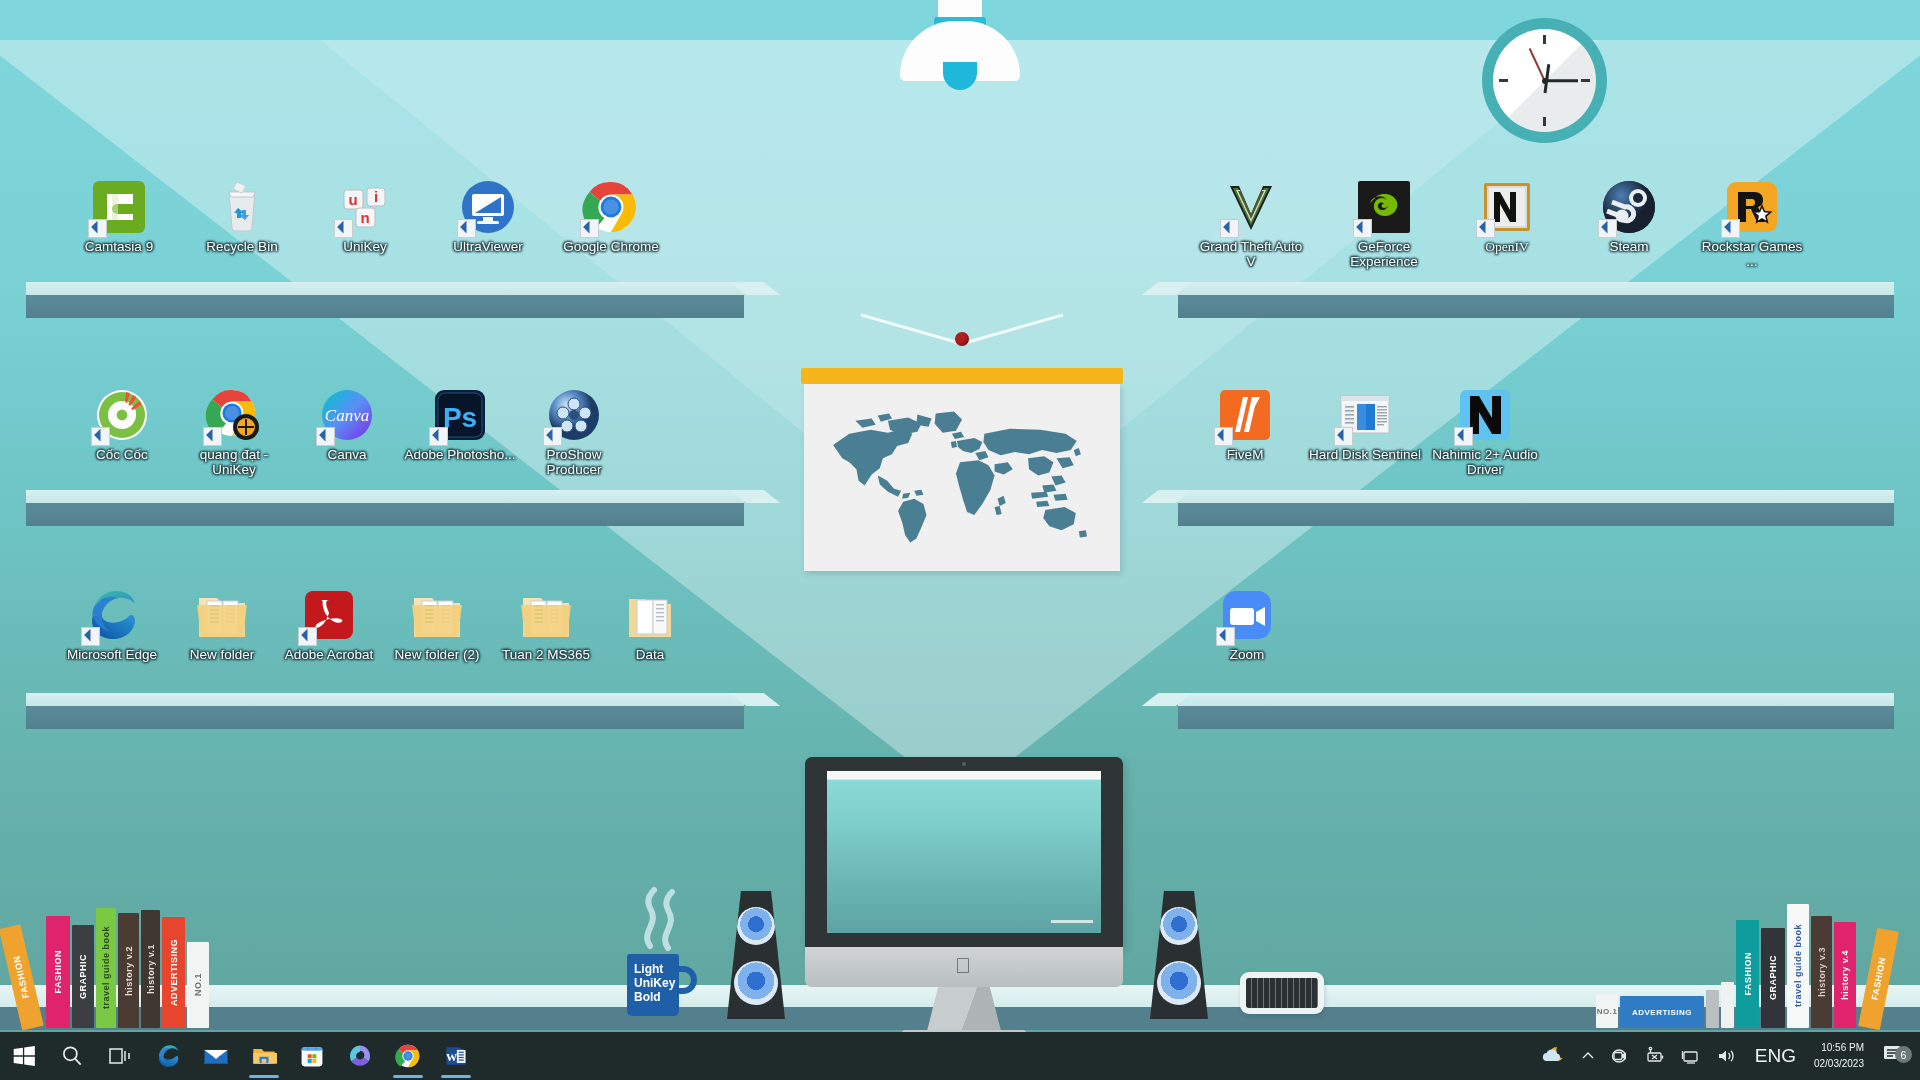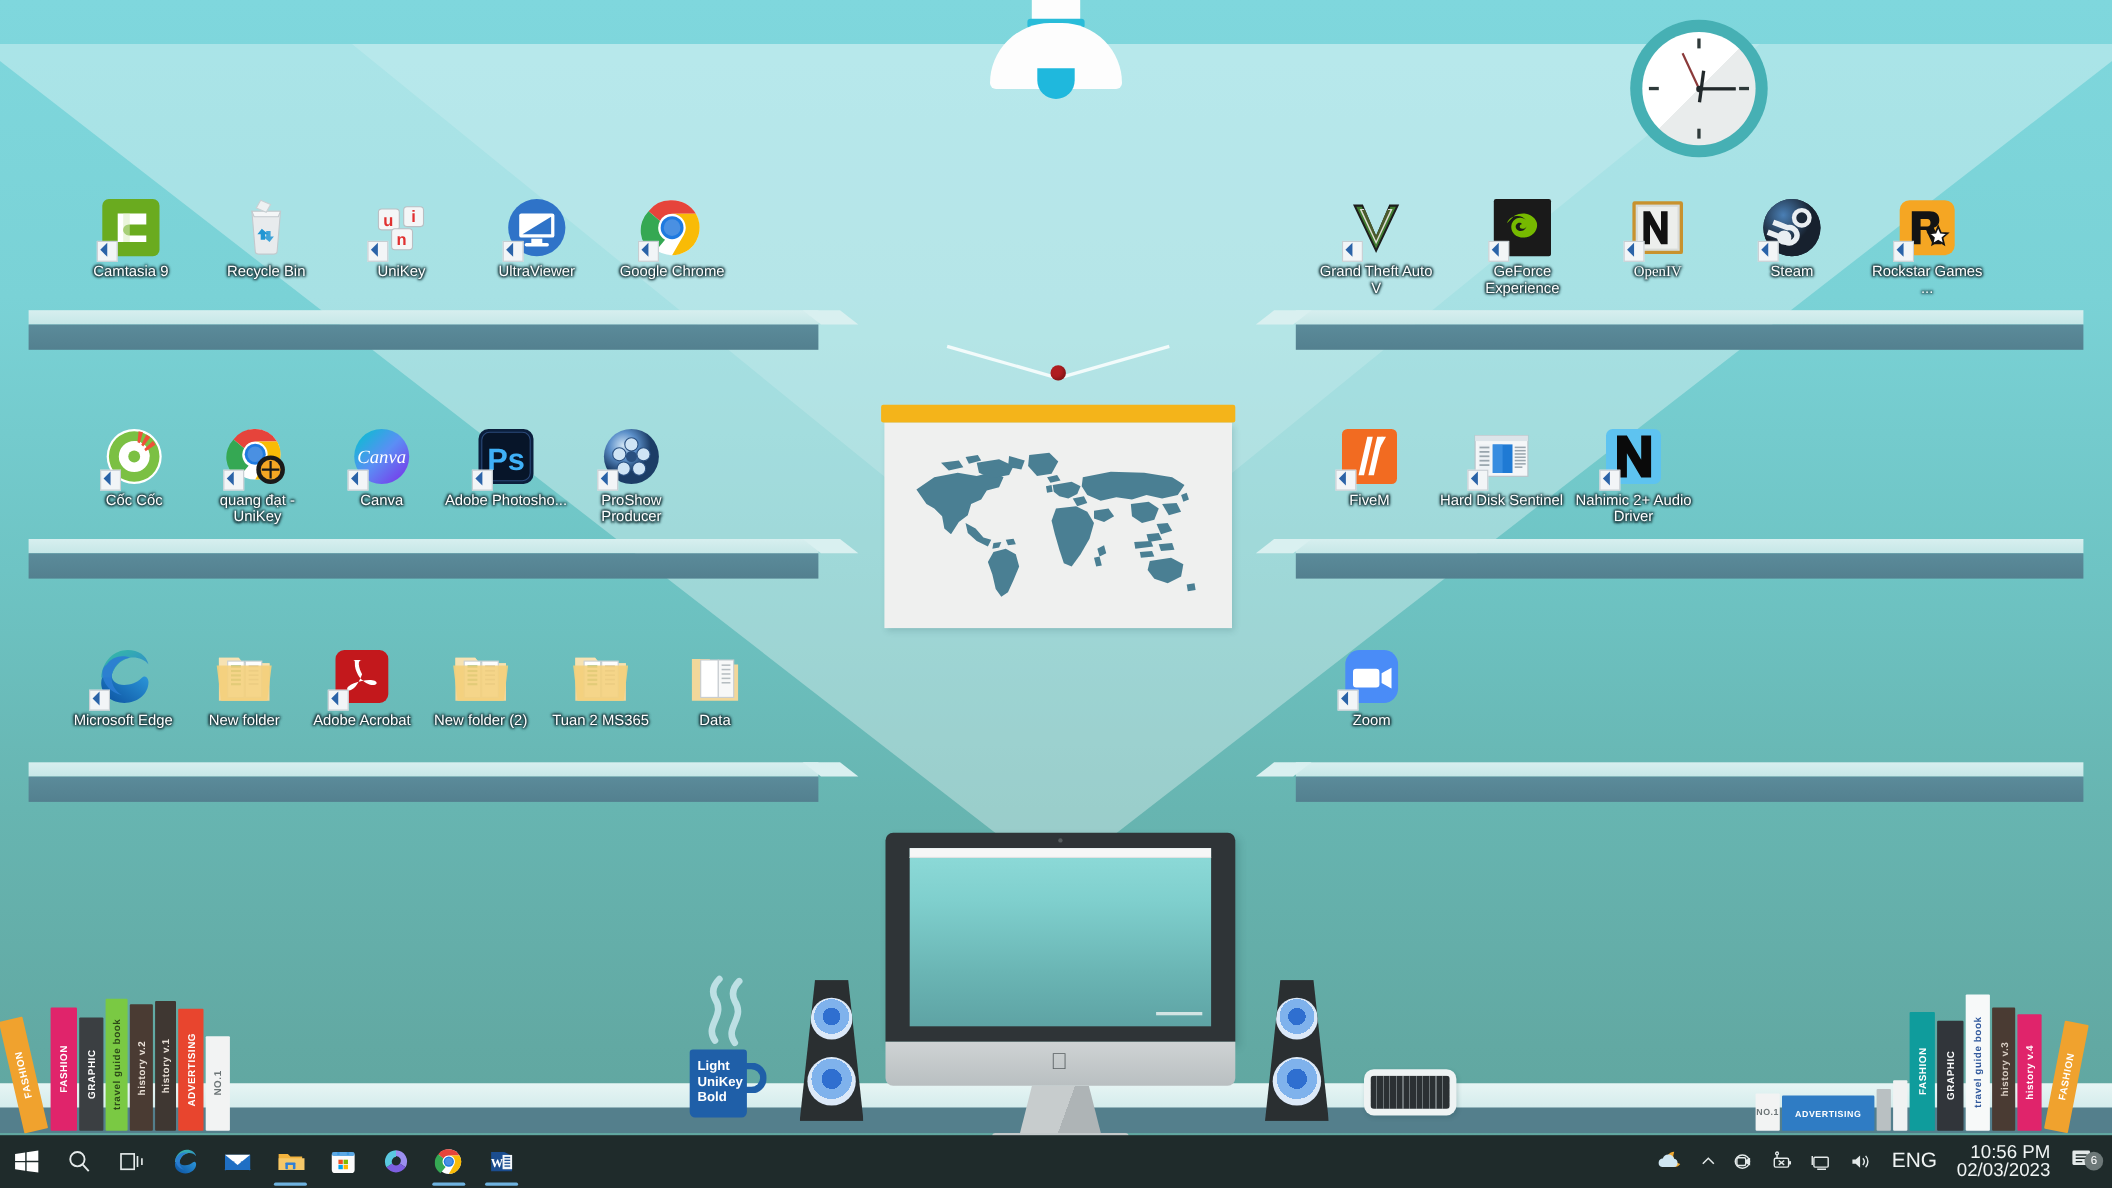--- a/index.html
+++ b/index.html
@@ -148,21 +148,21 @@
     background:#1f2b2b; display:flex; align-items:center; justify-content:space-between;
   }
   #taskbar-left{ display:flex; align-items:center; height:48px; }
   .tb-item{ width:48px; height:48px; display:flex; align-items:center; justify-content:center; position:relative; }
   .tb-run::after{
     content:""; position:absolute; bottom:2px; left:50%; transform:translateX(-50%);
     width:30px; height:3px; background:#6fb3e0; border-radius:2px;
   }
   #tray{ display:flex; align-items:center; height:48px; padding-right:4px; color:#e9eded; }
   .tray-item{ height:48px; display:flex; align-items:center; justify-content:center; padding:0 7px; }
-  #tray-clock{ text-align:right; font-size:17px; line-height:16px; padding:0 10px 0 8px; color:#f0f4f4;}
+  #tray-clock{ text-align:right; font-size:10px; line-height:16px; padding:0 10px 0 8px; color:#f0f4f4;}
   #tray-lang{ font-size:19px; padding:0 10px; color:#f0f4f4;}
   #tray-notif{ position:relative; padding:0 12px 0 6px; }
   #notif-badge{
     position:absolute; right:4px; bottom:7px; min-width:17px; height:17px; border-radius:50%;
     background:#6d7878; color:#fff; font-size:10.5px; display:flex; align-items:center; justify-content:center;
   }
 </style>
 </head>
 <body>
 

